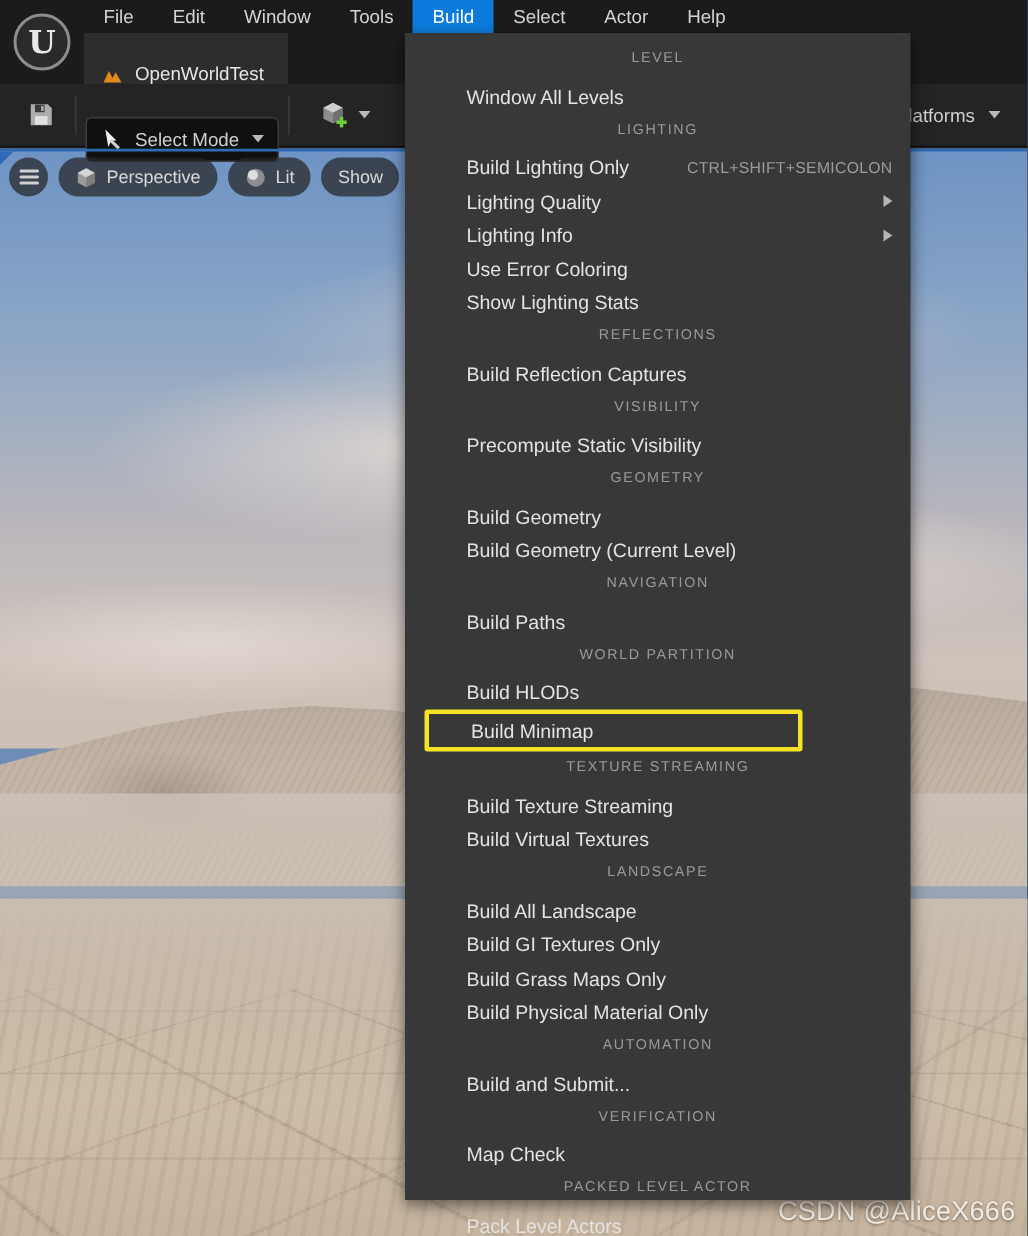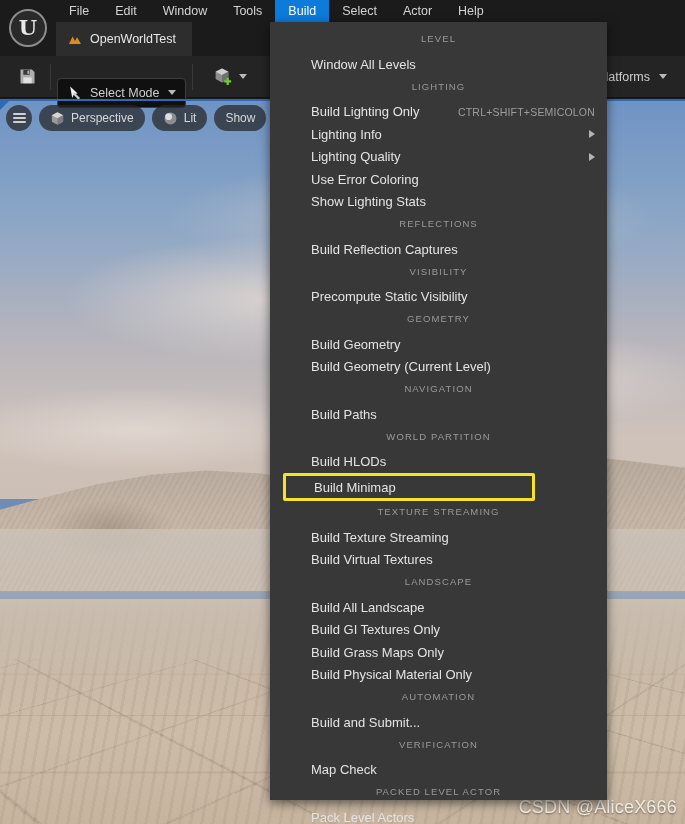--- a/index.html
+++ b/index.html
@@ -83,21 +83,21 @@
     top: 22px; left: 0; right: 0;
     height: 34px;
     background: #1b1b1b;
   }
   .tab {
     position: absolute;
     left: 56px; top: 0;
     height: 34px;
     padding: 0 16px 0 12px;
     display: flex;
-    align-items: center;
+    align-items: flex-end;
     gap: 8px;
     background: #2d2d2d;
     color: #e6e6e6;
     font-size: 12.5px;
     white-space: nowrap;
   }
   .tab-icon {
     width: 14px; height: 12px;
     display: block;
   }
@@ -503,28 +503,28 @@
       </div>
       <div class="section-head">
         <span class="section-label">LIGHTING</span>
         <span class="section-rule"></span>
       </div>
       <div class="menu-item">
         <span>Build Lighting Only</span>
         <span class="shortcut">CTRL+SHIFT+SEMICOLON</span>
       </div>
       <div class="menu-item">
+        <span>Lighting Quality</span>
+        <span class="chev-r"></span>
+      </div>
+      <div class="menu-item">
         <span>Lighting Info</span>
         <span class="chev-r"></span>
       </div>
       <div class="menu-item">
-        <span>Lighting Quality</span>
-        <span class="chev-r"></span>
-      </div>
-      <div class="menu-item">
         <span>Use Error Coloring</span>
       </div>
       <div class="menu-item">
         <span>Show Lighting Stats</span>
       </div>
       <div class="section-head">
         <span class="section-label">REFLECTIONS</span>
         <span class="section-rule"></span>
       </div>
       <div class="menu-item">

